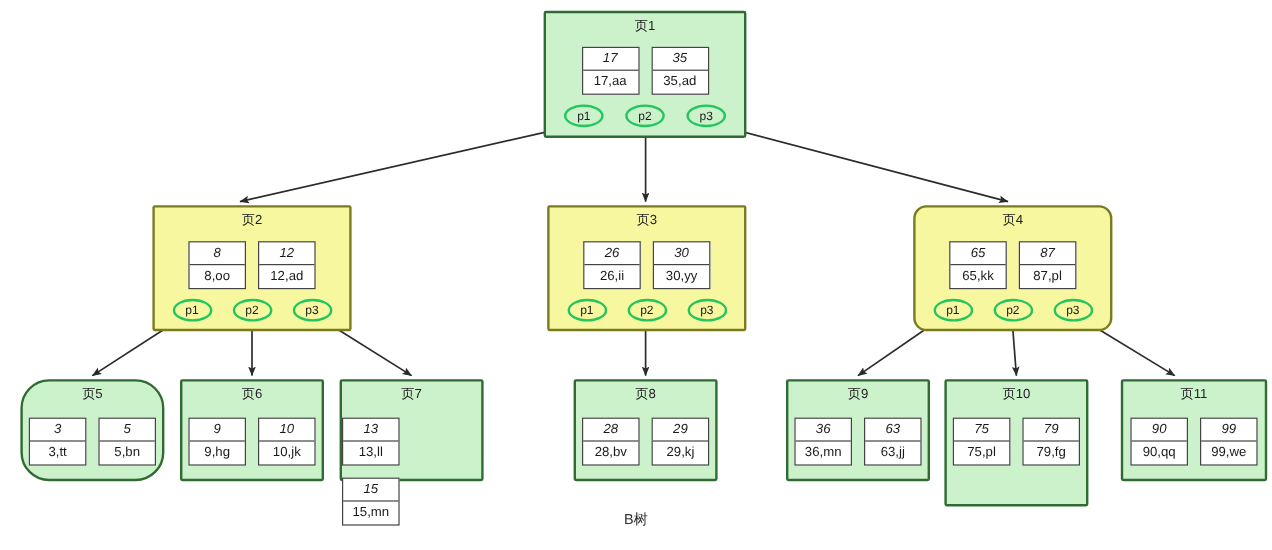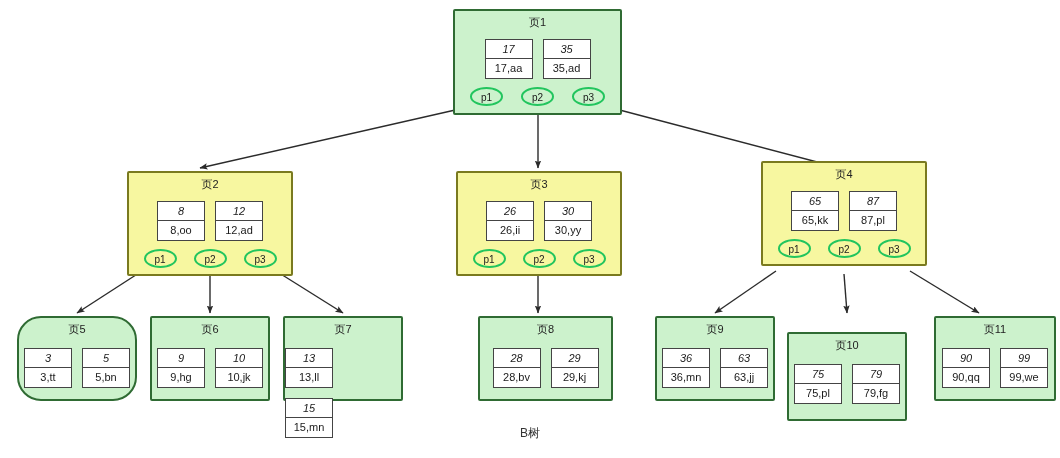--- a/index.html
+++ b/index.html
@@ -184,21 +184,21 @@
             <div class="cell-top">30</div>
             <div class="cell-bot">30,yy</div>
           </div>
         </div>
         <div class="ptrs" style="top: 76px;">
           <div class="ptr">p1</div>
           <div class="ptr">p2</div>
           <div class="ptr">p3</div>
         </div>
       </div>
-      <div class="node yellow" style="left: 761px; top: 161px; width: 166px; height: 105px;">
+      <div class="node yellow" style="left: 761px; top: 171px; width: 166px; height: 105px; border-radius: 11px;">
         <div class="node-title">页4</div>
         <div class="cells" style="top: 28px;">
           <div class="cell">
             <div class="cell-top">65</div>
             <div class="cell-bot">65,kk</div>
           </div>
           <div class="cell">
             <div class="cell-top">87</div>
             <div class="cell-bot">87,pl</div>
           </div>
@@ -241,21 +241,21 @@
           <div class="cell">
             <div class="cell-top">13</div>
             <div class="cell-bot">13,ll</div>
           </div>
           <div class="cell">
             <div class="cell-top">15</div>
             <div class="cell-bot">15,mn</div>
           </div>
         </div>
       </div>
-      <div class="node green" style="left: 478px; top: 316px; width: 135px; height: 85px;">
+      <div class="node green" style="left: 478px; top: 316px; width: 120px; height: 85px;">
         <div class="node-title">页8</div>
         <div class="cells" style="top: 30px;">
           <div class="cell">
             <div class="cell-top">28</div>
             <div class="cell-bot">28,bv</div>
           </div>
           <div class="cell">
             <div class="cell-top">29</div>
             <div class="cell-bot">29,kj</div>
           </div>
@@ -267,21 +267,21 @@
           <div class="cell">
             <div class="cell-top">36</div>
             <div class="cell-bot">36,mn</div>
           </div>
           <div class="cell">
             <div class="cell-top">63</div>
             <div class="cell-bot">63,jj</div>
           </div>
         </div>
       </div>
-      <div class="node green" style="left: 787px; top: 316px; width: 120px; height: 89px; margin-top: 16px;">
+      <div class="node green" style="left: 787px; top: 316px; width: 120px; height: 106px;">
         <div class="node-title">页10</div>
         <div class="cells" style="top: 30px;">
           <div class="cell">
             <div class="cell-top">75</div>
             <div class="cell-bot">75,pl</div>
           </div>
           <div class="cell">
             <div class="cell-top">79</div>
             <div class="cell-bot">79,fg</div>
           </div>

